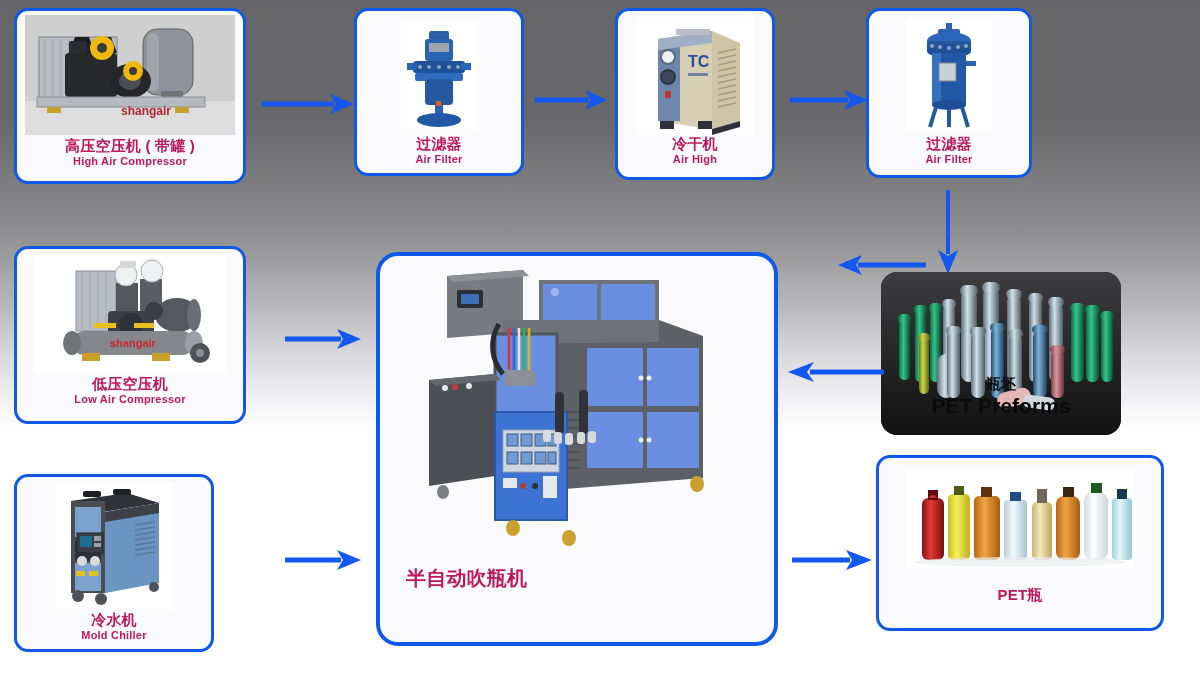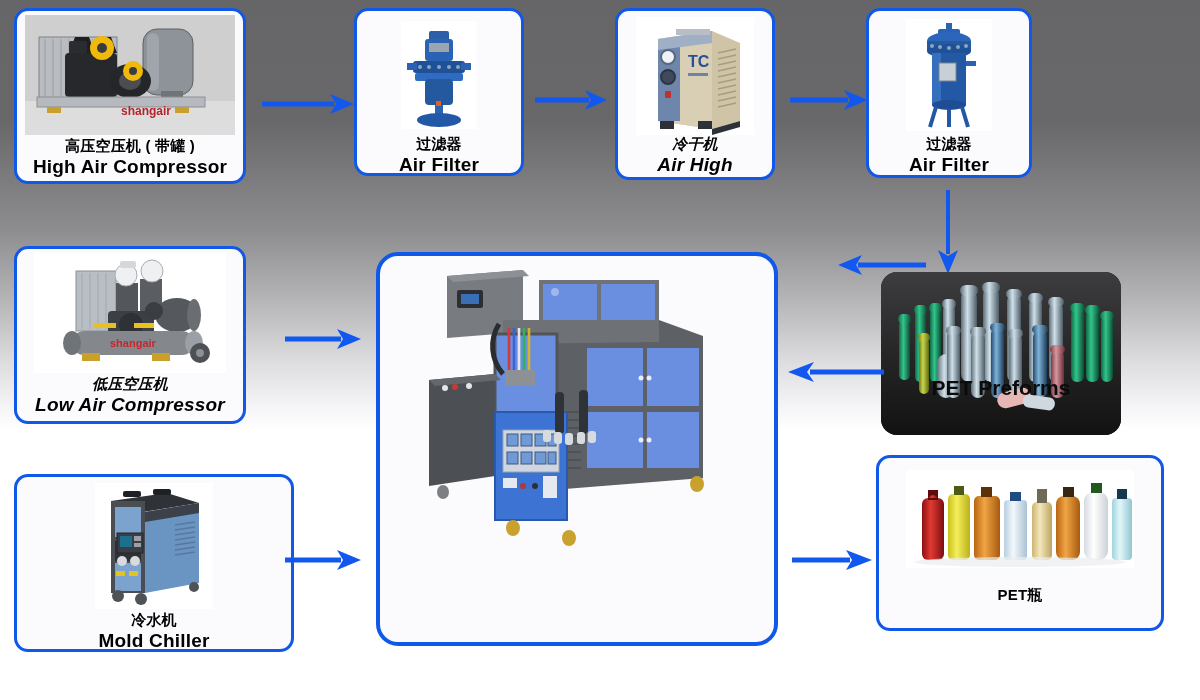--- a/index.html
+++ b/index.html
@@ -27,28 +27,28 @@
     border-radius: 14px;
     display: flex;
     flex-direction: column;
     align-items: center;
     justify-content: flex-start;
     overflow: hidden;
   }
   .node.big { border-width: 4px; border-radius: 22px; }
   .caption {
     text-align: center;
-    color: #000000;
+    color: #be185d;
     font-weight: bold;
     line-height: 1.22;
     letter-spacing: .2px;
     z-index: 5;
   }
   .cap-cn { font-size: 15px; }
-  .cap-en { font-size: 19px; }
+  .cap-en { font-size: 11px; }
   .caption.large { text-align: left; }
   .caption.large .cap-cn { font-size: 20px; }
   .caption.large .cap-en { font-size: 20px; }
 
   
   .arrow { position: absolute; }
   .arrow svg { display: block; overflow: visible; }
 
   
   .pic { position: relative; text-decoration: underline; }
@@ -202,21 +202,21 @@
 
         <text x="52" y="50" font-family="Liberation Sans, sans-serif" font-size="16" font-weight="bold" fill="#2a4e9b">TC</text>
         <rect x="52" y="56" width="20" height="3" fill="#2a4e9b" opacity=".6"></rect>
 
         <rect x="24" y="104" width="14" height="8" fill="#2d3239"></rect>
         <rect x="62" y="104" width="14" height="8" fill="#2d3239"></rect>
         <path d="M76 112 L104 104 L104 110 L76 118 Z" fill="#2d3239"></path>
         <rect x="40" y="12" width="34" height="6" fill="#b9bec6"></rect>
       </svg>
     </div>
-    <div class="caption" style="margin-top:0px;font-style:italic;">
+    <div class="caption" style="margin-top:0px;">
       <div class="cap-cn">冷干机</div>
       <div class="cap-en">Air High</div>
     </div>
   </div>
 
   <div class="arrow" style="left:790px; top:88px;">
     <svg width="78" height="24" viewBox="0 0 78 24">
       <line x1="0" y1="12" x2="58" y2="12" stroke="#1258ef" stroke-width="5"></line>
       <path d="M54 2 L78 12 L54 22 L60 12 Z" fill="#1258ef"></path>
     </svg>
@@ -346,20 +346,21 @@
           <rect x="151" y="53" width="16" height="9" rx="5" fill="url(#gBlue)"></rect>
           <rect x="170" y="78" width="13" height="48" rx="6" fill="url(#gPink)"></rect>
           <rect x="169" y="73" width="15" height="9" rx="5" fill="url(#gPink)"></rect>
 
           <rect x="116" y="118" width="34" height="16" rx="8" fill="#e6b7b4" transform="rotate(-14 133 126)"></rect>
           <rect x="142" y="124" width="32" height="13" rx="6" fill="#cfd8de" transform="rotate(8 158 130)"></rect>
         </g>
       </g>
     </svg>
     <div class="preform-cap" style="top:103px;">
+      <div class="cap-cn">瓶坯</div>
       <div class="cap-en">PET Preforms</div>
     </div>
   </div>
 
   <div class="arrow" style="left:788px; top:360px;">
     <svg width="96" height="24" viewBox="0 0 96 24">
       <line x1="96" y1="12" x2="22" y2="12" stroke="#1258ef" stroke-width="5"></line>
       <path d="M26 2 L0 12 L26 22 L19 12 Z" fill="#1258ef"></path>
     </svg>
   </div>
@@ -397,34 +398,34 @@
 
         <rect x="60" y="70" width="22" height="5" fill="#e8c020"></rect>
         <rect x="100" y="70" width="20" height="5" fill="#e8c020"></rect>
 
         <rect x="48" y="100" width="18" height="8" fill="#c8a02a"></rect>
         <rect x="118" y="100" width="18" height="8" fill="#c8a02a"></rect>
         <circle cx="166" cy="100" r="10" fill="#4d5054"></circle>
         <circle cx="166" cy="100" r="4" fill="#8b9096"></circle>
       </svg>
     </div>
-    <div class="caption" style="margin-top:2px;font-style:italic;">
+    <div class="caption" style="margin-top:2px;">
       <div class="cap-cn">低压空压机</div>
       <div class="cap-en">Low Air Compressor</div>
     </div>
   </div>
 
   <div class="arrow" style="left:285px; top:327px;">
     <svg width="76" height="24" viewBox="0 0 76 24">
       <line x1="0" y1="12" x2="56" y2="12" stroke="#1258ef" stroke-width="5"></line>
       <path d="M52 2 L76 12 L52 22 L58 12 Z" fill="#1258ef"></path>
     </svg>
   </div>
 
-  <div class="node" style="left:14px; top:474px; width:280px; height:178px;">
+  <div class="node" style="left:14px; top:474px; width:200px; height:178px;">
     <div class="pic" style="margin-top:6px;">
       <svg width="118" height="126" viewBox="0 0 118 126" aria-hidden="true">
         <rect x="0" y="0" width="118" height="126" fill="#ffffff"></rect>
 
         <path d="M16 18 L72 10 L104 20 L48 29 Z" fill="#2f3237"></path>
         <rect x="28" y="8" width="18" height="6" rx="2" fill="#1d2025"></rect>
         <rect x="58" y="6" width="18" height="6" rx="2" fill="#1d2025"></rect>
 
         <rect x="16" y="18" width="34" height="92" fill="#4a4d52"></rect>
         <rect x="20" y="24" width="26" height="30" fill="#7ba3cd"></rect>
@@ -558,20 +559,21 @@
           </g>
         </g>
 
         <ellipse cx="122" cy="266" rx="7" ry="8" fill="#c9a12e"></ellipse>
         <ellipse cx="178" cy="276" rx="7" ry="8" fill="#c9a12e"></ellipse>
         <ellipse cx="306" cy="222" rx="7" ry="8" fill="#c9a12e"></ellipse>
         <ellipse cx="52" cy="230" rx="6" ry="7" fill="#7c7f84"></ellipse>
       </svg>
     </div>
     <div class="caption large" style="margin-top:2px; width:100%; padding-left:26px; box-sizing:border-box;">
+      <div class="cap-cn">半自动吹瓶机</div>
     </div>
   </div>
 
   <div class="arrow" style="left:792px; top:548px;">
     <svg width="80" height="24" viewBox="0 0 80 24">
       <line x1="0" y1="12" x2="58" y2="12" stroke="#1258ef" stroke-width="5"></line>
       <path d="M54 2 L80 12 L54 22 L60 12 Z" fill="#1258ef"></path>
     </svg>
   </div>
 

